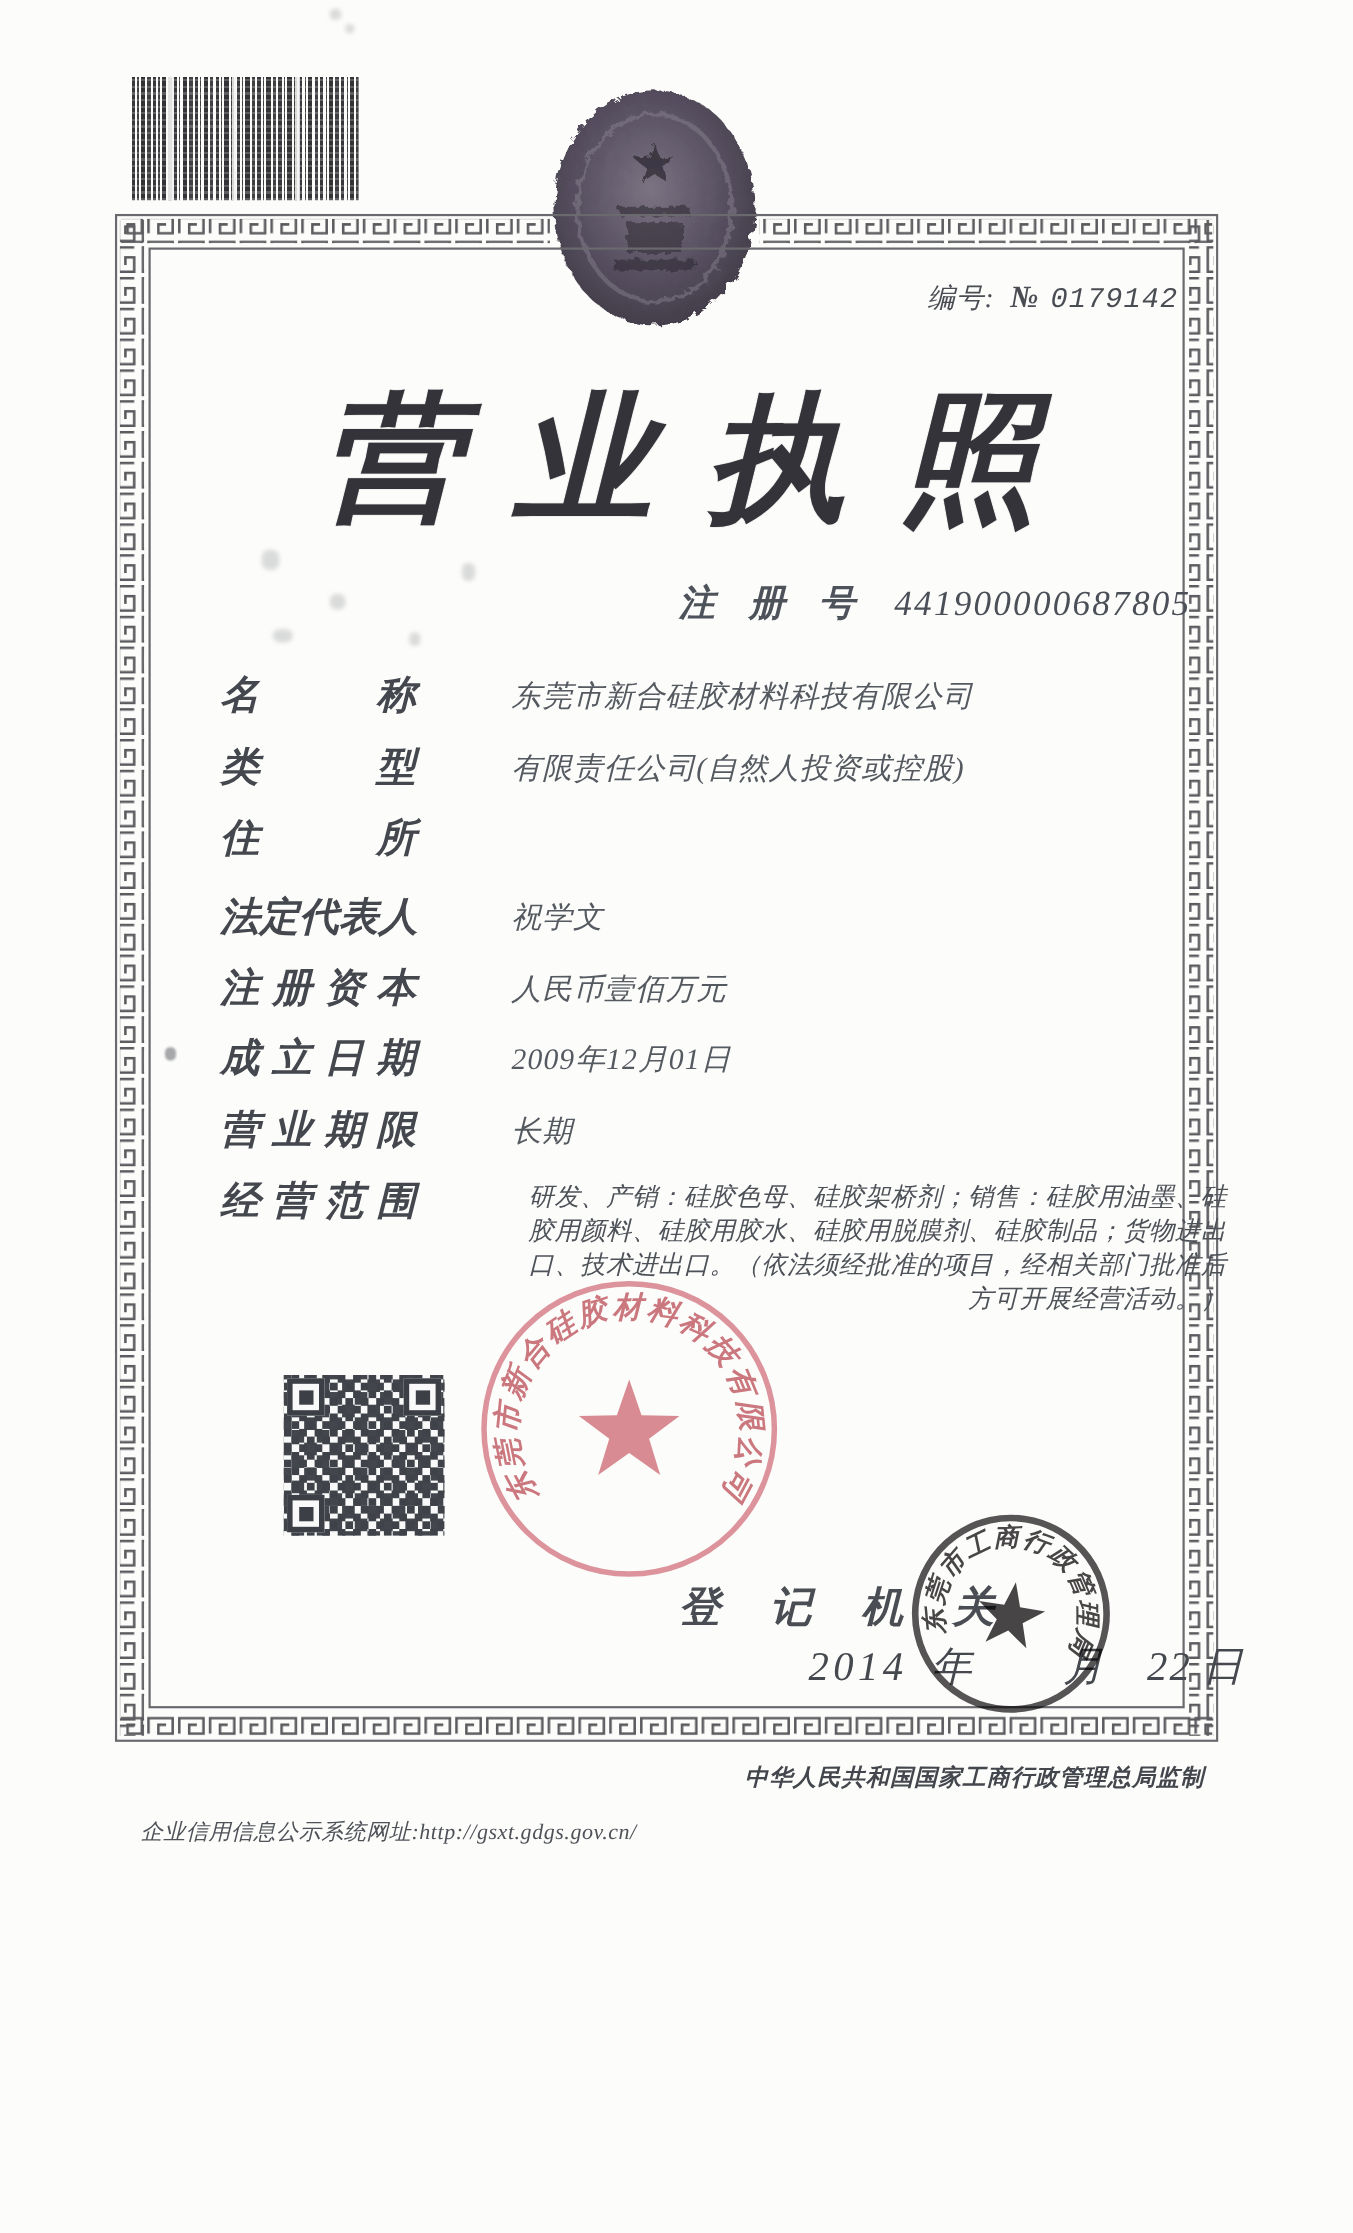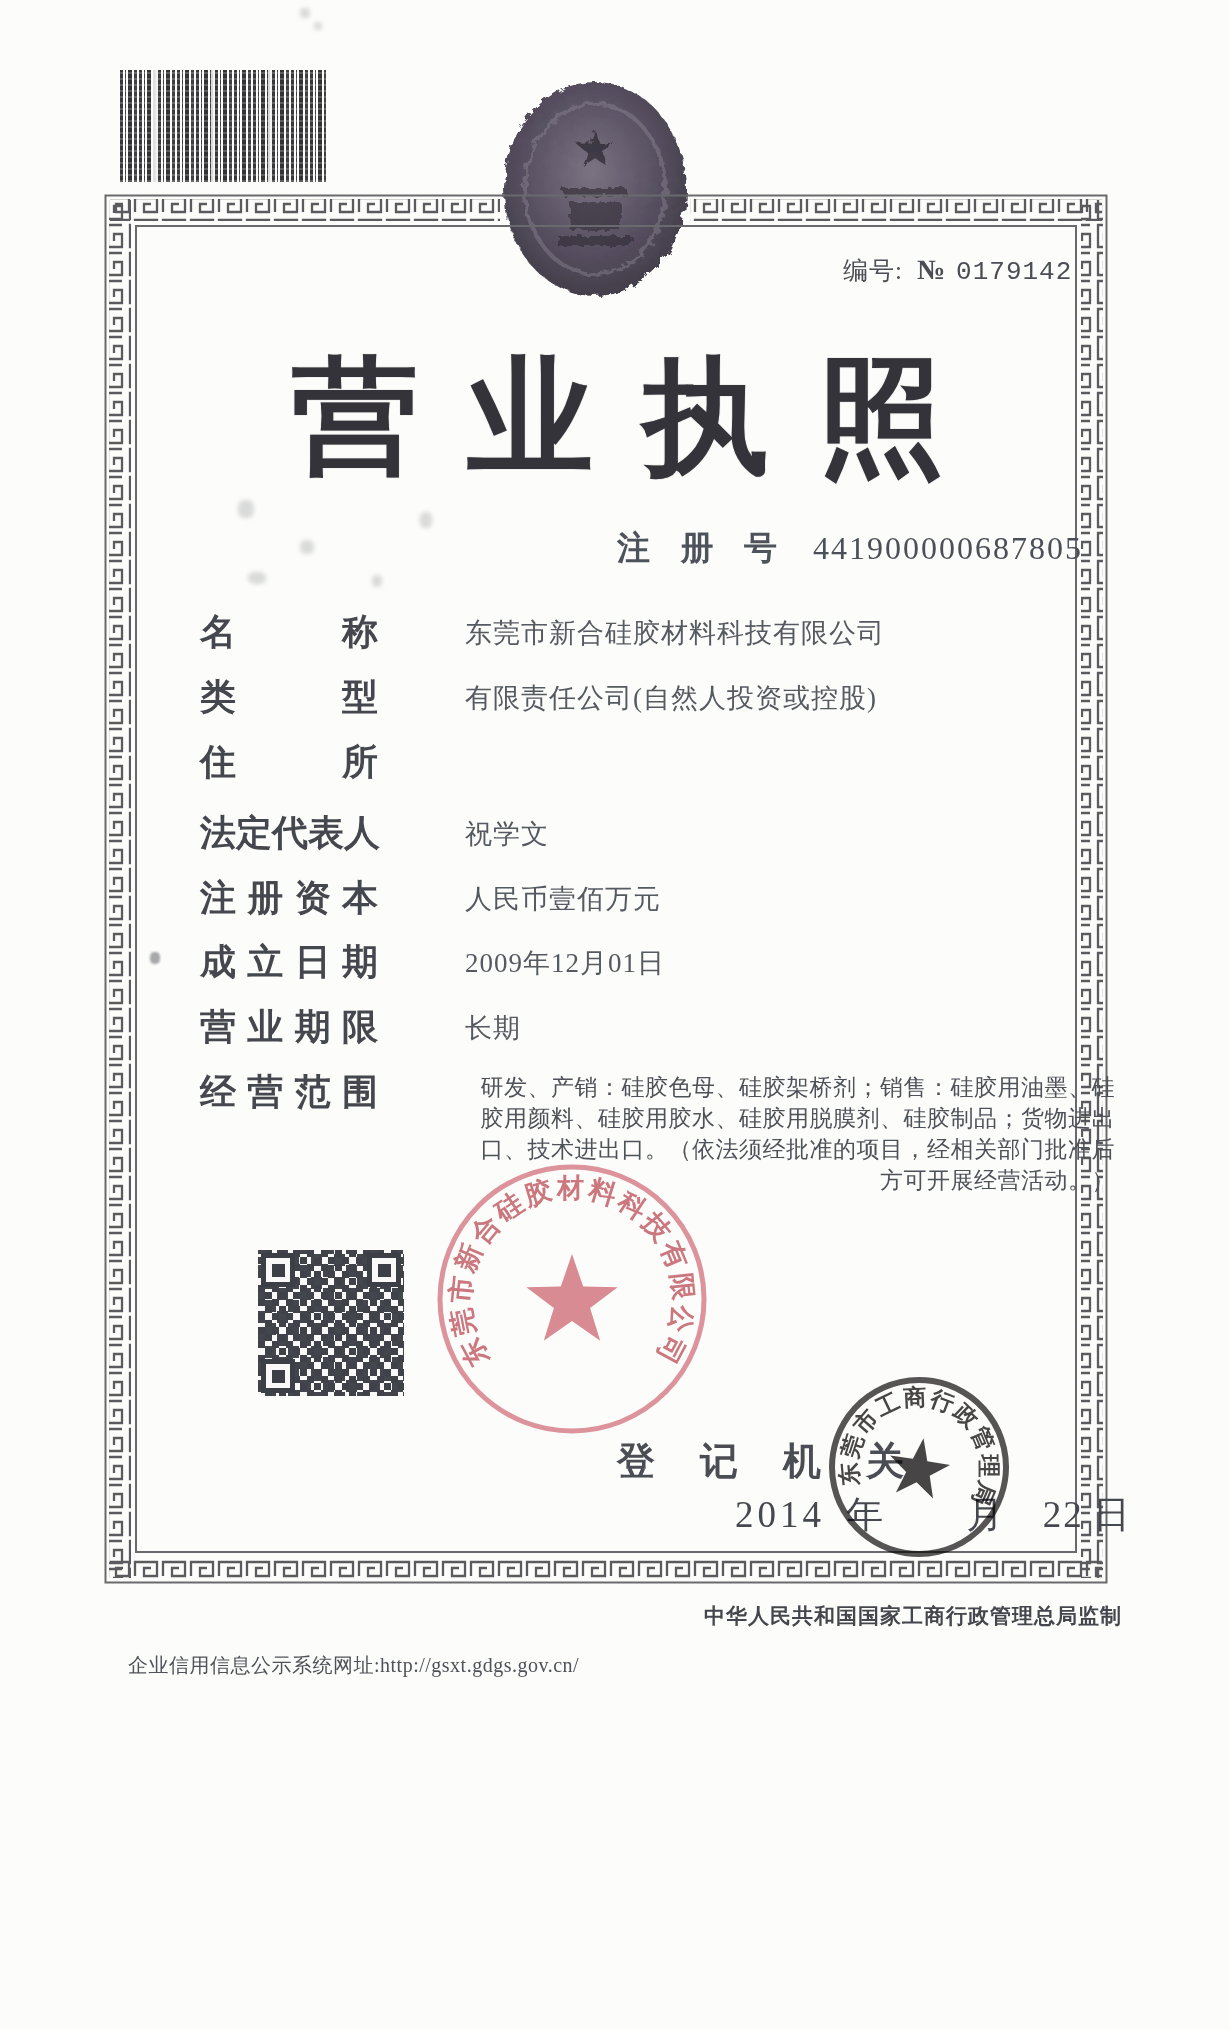--- a/index.html
+++ b/index.html
@@ -2,20 +2,21 @@
 <html><head>
 <meta charset="utf-8">
 <style>
   * { margin:0; padding:0; box-sizing:border-box; }
   html,body { background:#e8e8e6; }
   .page {
     position:relative; width:1230px; height:2030px;
     background:#fcfcfa; overflow:hidden;
     font-family:"Liberation Serif","DejaVu Serif",serif;
     color:#45484e;
+    font-style:italic;
   }
   
   .barcode {
     position:absolute; left:120px; top:70px; width:206px; height:112px;
     background:
       linear-gradient(90deg, rgba(255,255,255,0) 0 16%, rgba(252,252,250,.9) 16% 18.5%,
         rgba(255,255,255,0) 18.5% 44%, rgba(252,252,250,.85) 44% 46%,
         rgba(255,255,255,0) 46% 72%, rgba(252,252,250,.85) 72% 74%, rgba(255,255,255,0) 74%),
       repeating-linear-gradient(0deg, rgba(255,255,255,.22) 0 2px, rgba(255,255,255,0) 2px 6px),
       repeating-linear-gradient(90deg, #323236 0 3px, rgba(255,255,255,0) 3px 5px,
@@ -74,21 +75,21 @@
     filter:contrast(.95);
   }
   .finder { position:absolute; width:34px; height:34px; border:5px solid #383c42;
             background:#fff; display:flex; align-items:center; justify-content:center; }
   .finder::before { content:""; width:13px; height:13px; background:#383c42; }
   .finder.tl { left:3px; top:3px; } .finder.tr { right:3px; top:3px; }
   .finder.bl { left:3px; bottom:3px; }
   
   .footer-left { position:absolute; left:128px; top:1604px; font-size:20px; color:#4e5258;
                  letter-spacing:.5px;margin-top:48px; }
-  .footer-right { position:absolute; right:108px; top:1602px; font-size:21px;
+  .footer-right { position:absolute; right:135px; top:1602px; font-size:21px;
                   font-weight:600; color:#43464c; letter-spacing:1px; }
   
   .smudge { position:absolute; background:rgba(95,99,106,.22); filter:blur(2px);
             border-radius:40%; }
 </style>
 </head>
 <body>
 
 <div class="page">
 

